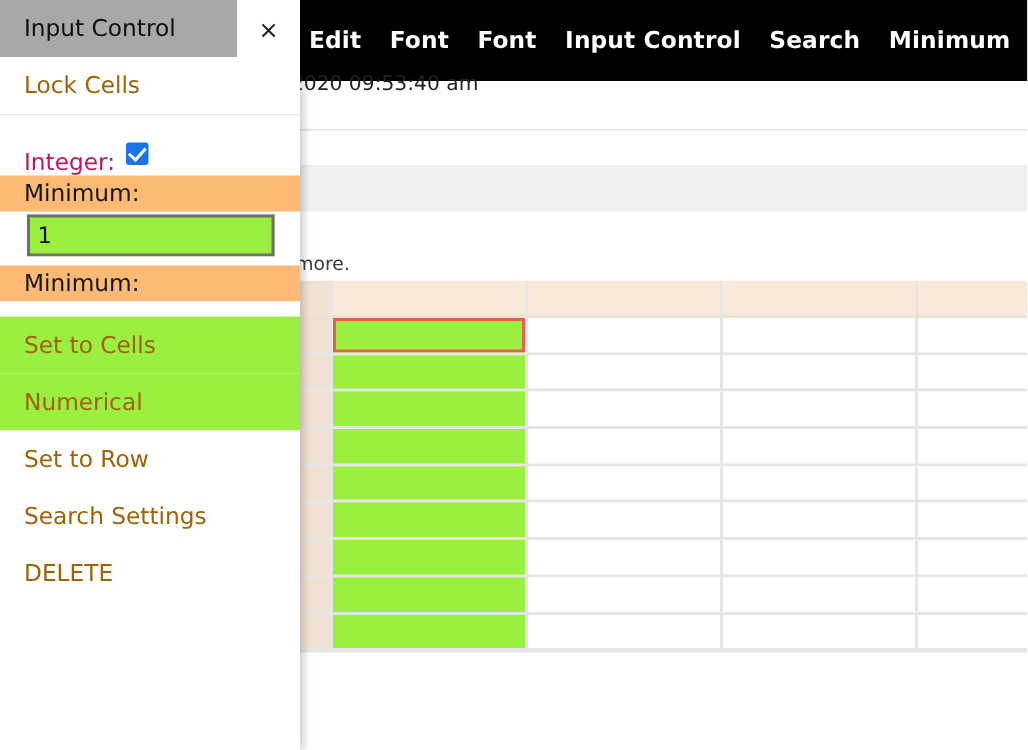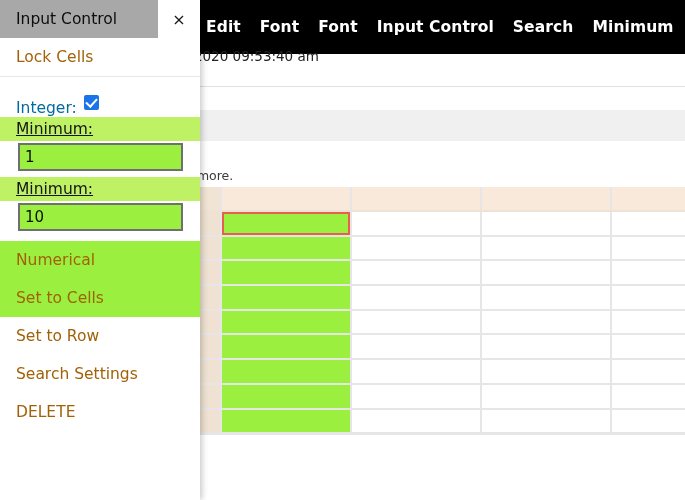--- a/index.html
+++ b/index.html
@@ -195,21 +195,21 @@
 
   #integer-row {
     height: 30px;
     display: flex;
     align-items: center;
     padding-left: 16px;
     background: #ffffff;
   }
   #integer-label {
     font-size: 15.5px;
-    color: #0369a1;
+    color: #be185d;
     margin-right: 7px;
     margin-top: 12px;
   }
   .checkbox {
     width: 15px; height: 15px;
     border-radius: 2px;
     background: #1a73e8;
     position: relative;
     flex: none;
     cursor: pointer;
@@ -222,22 +222,21 @@
     border: solid #ffffff;
     border-width: 0 2px 2px 0;
     transform: rotate(42deg);
   }
   .field-label {
     font-size: 15.5px;
     color: #161616;
     padding-left: 16px;
     height: 24px;
     line-height: 24px;
-    background: #bef264;
-    text-decoration: underline;
+    background: #fdba74;
   }
   .field-input {
     display: block;
     margin: 2px 0 0 18px;
     width: 165px;
     height: 28px;
     background: #9bf03f;
     border: 2px solid #6f6f6f;
     font-family: "DejaVu Sans", "Liberation Sans", sans-serif;
     font-size: 15px;
@@ -362,26 +361,25 @@
       <span id="integer-label">Integer:</span>
       <span class="checkbox"></span>
     </div>
 
     <div class="field-label">Minimum:</div>
     <input class="field-input" type="text" value="1" style="">
 
     <div class="spacer-6"></div>
 
     <div class="field-label">Minimum:</div>
-    <input class="field-input" type="text" value="10" style="">
 
     <div class="spacer-10"></div>
 
     <div id="panel-list">
+        <div class="panel-entry green">Set to Cells</div>
         <div class="panel-entry green">Numerical</div>
-        <div class="panel-entry green">Set to Cells</div>
         <div class="panel-entry">Set to Row</div>
         <div class="panel-entry">Search Settings</div>
         <div class="panel-entry">DELETE</div>
       </div>
   </div>
 
 </div>
 
 </body></html>

